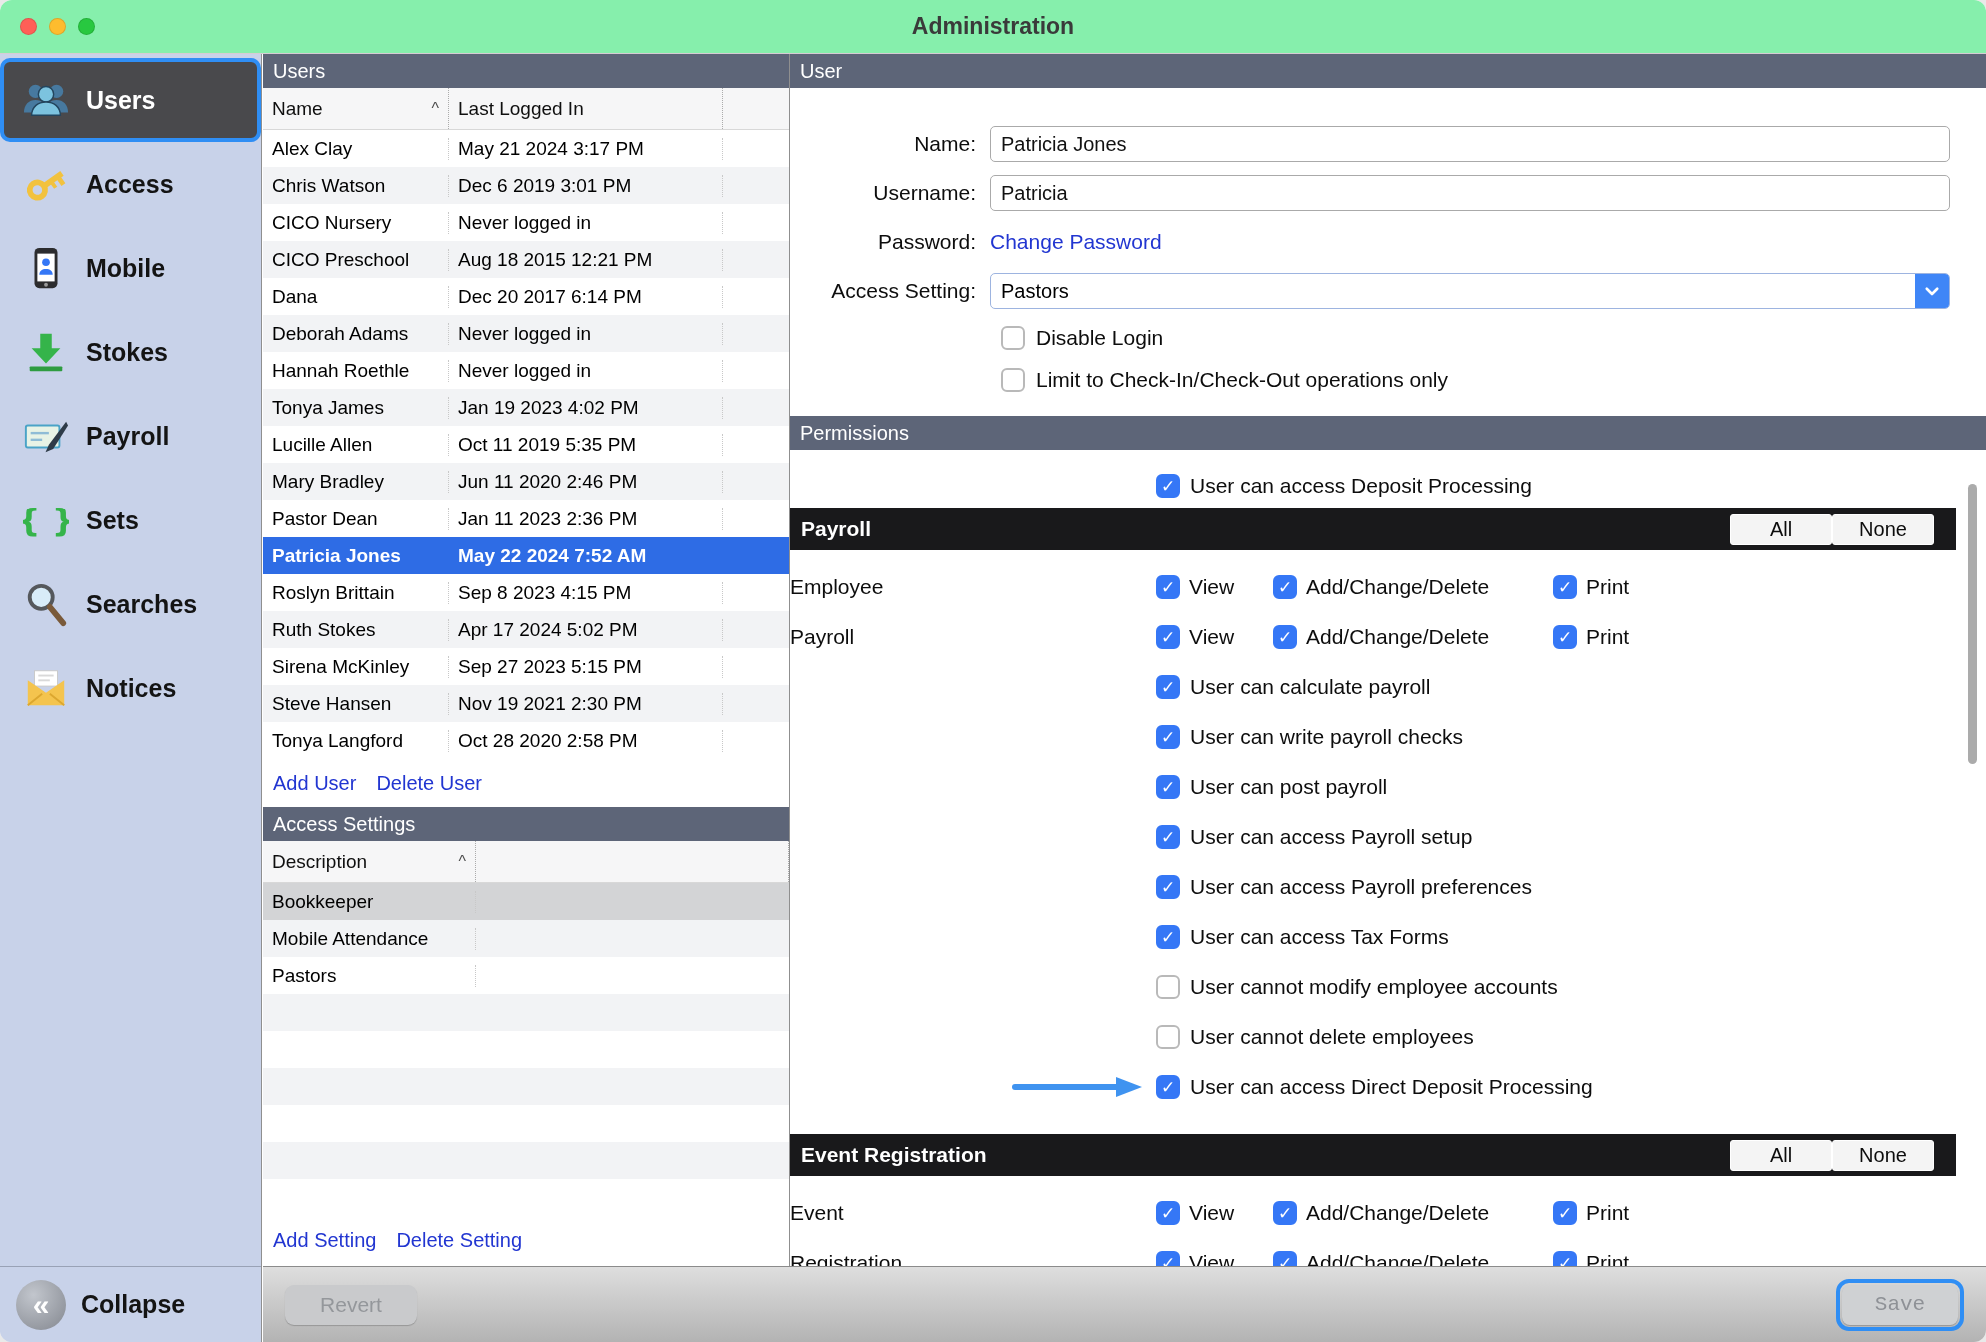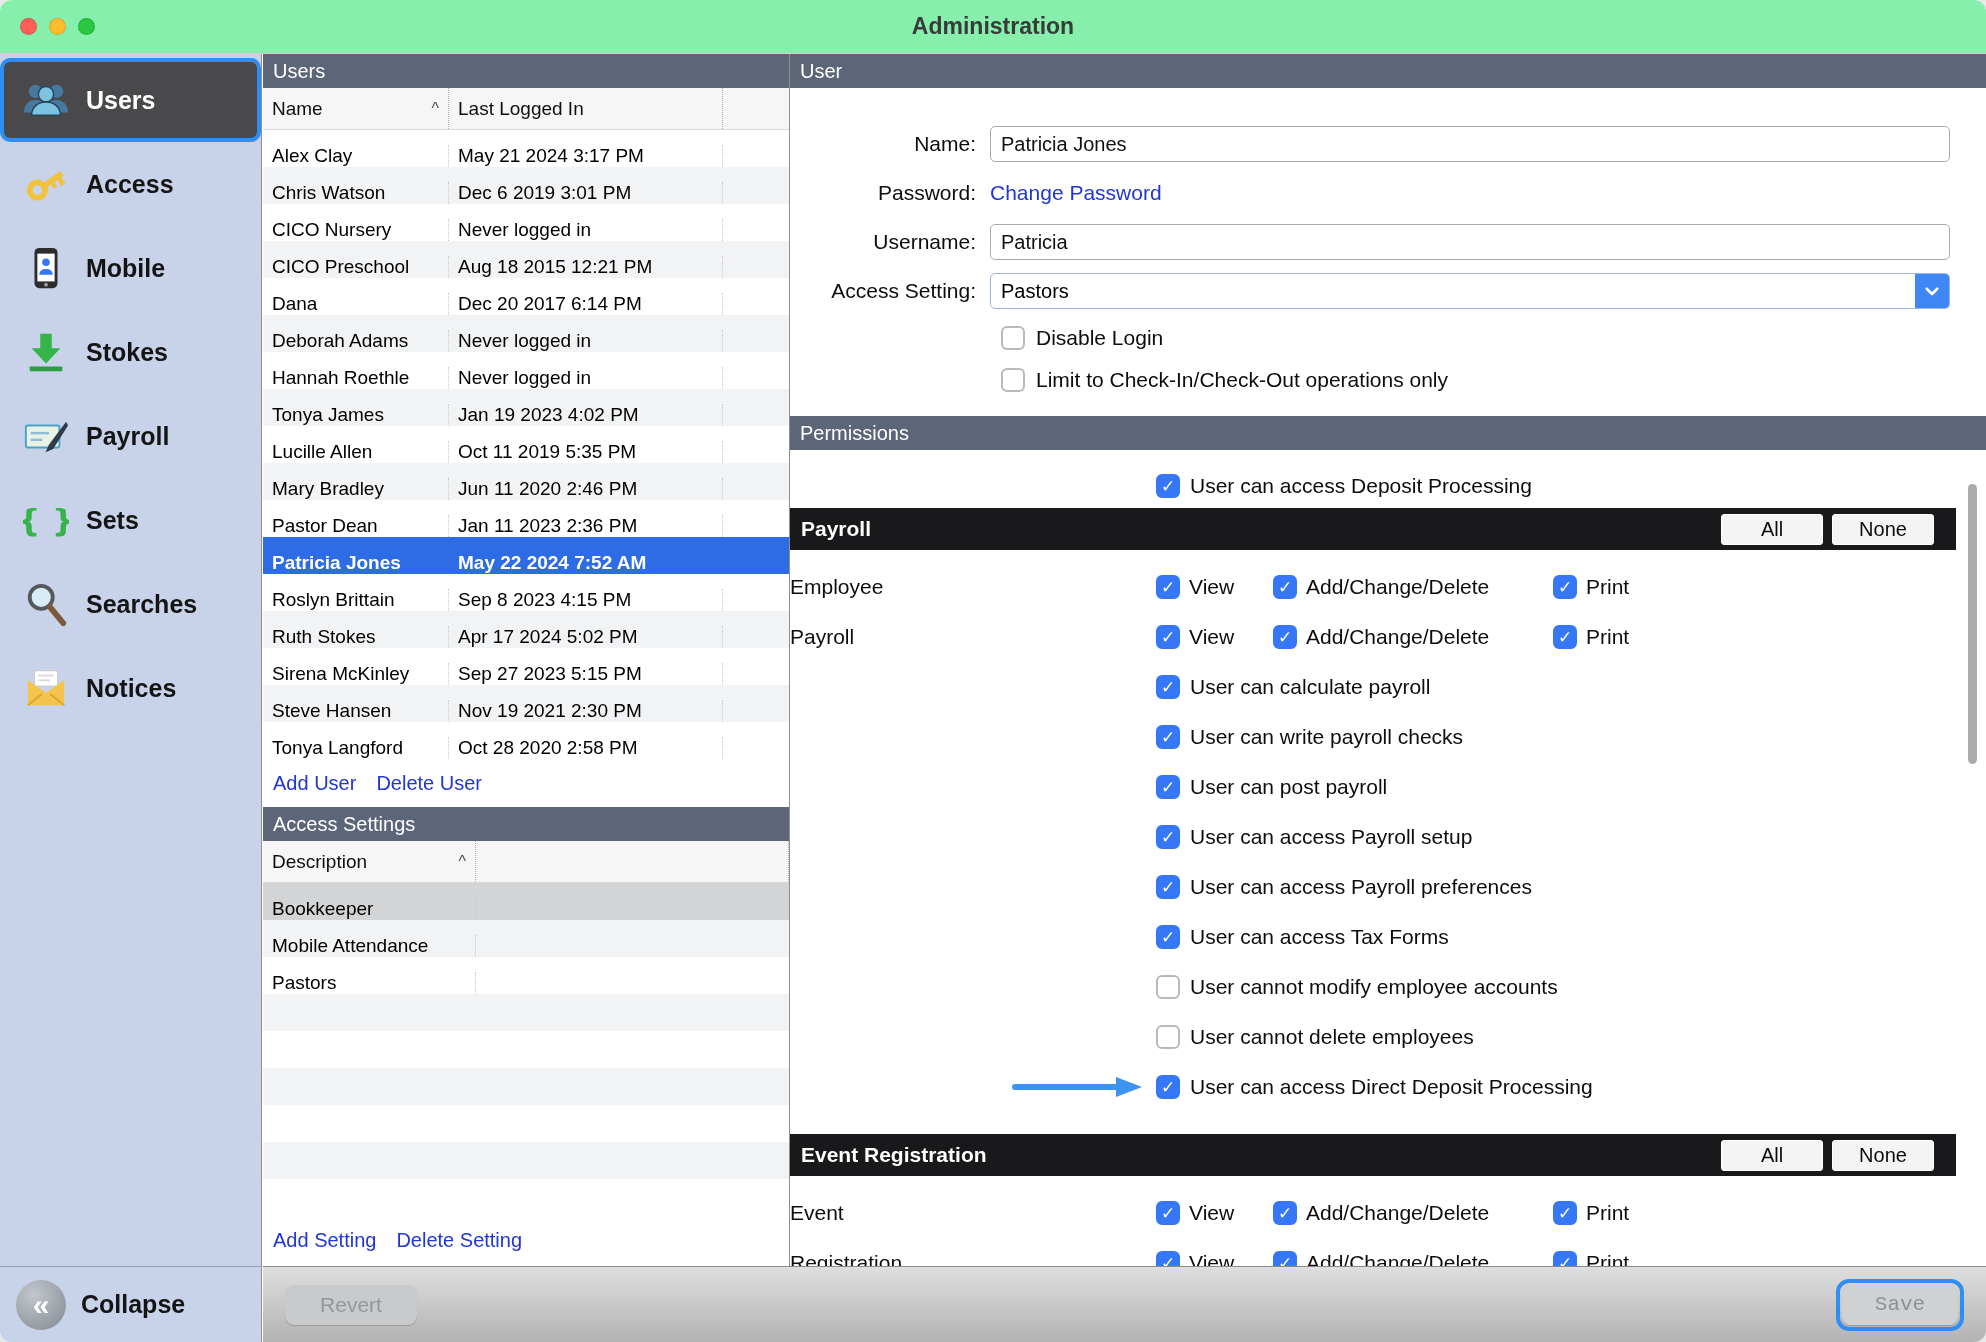--- a/index.html
+++ b/index.html
@@ -29,21 +29,21 @@
   
   .middle{position:absolute;left:263px;top:54px;width:526px;bottom:76px;background:#fff;overflow:hidden}
   .thead{height:42px;display:flex;align-items:stretch;background:#f6f6f7;border-bottom:1px solid #d8d8d8;font-size:19px;color:#0f0f0f}
   .hcell{display:flex;align-items:center}
   .col-name{width:186px;padding:0 9px;justify-content:space-between;border-right:1px dotted #ababab}
   .col-date{width:274px;padding-left:9px;border-right:1px dotted #ababab}
   .col-desc{width:213px;padding:0 9px;justify-content:space-between;border-right:1px dotted #ababab}
   .col-rest{flex:1;border-right:1px dotted #ababab}
   .col-gutter{flex:1}
   .sort{color:#4c4c4c;font-size:16px}
-  .trow{height:37px;display:flex;align-items:flex-end;font-size:19px;color:#000}
+  .trow{height:37px;display:flex;align-items:center;font-size:19px;color:#000}
   .trow:nth-child(even){background:#f2f3f5}
   .tc{display:flex;align-items:center;white-space:nowrap;overflow:hidden}
   .c-name{width:186px;padding-left:9px;border-right:1px dotted #c8c8c8}
   .c-date{width:274px;padding-left:9px;border-right:1px dotted #c8c8c8}
   .c-desc{width:213px;padding-left:9px;border-right:1px dotted #c8c8c8}
   .c-rest{flex:1;border-right:1px dotted #c8c8c8}
   .trow.selected{background:#2e6ce5;color:#fff;font-weight:700}
   .trow.selected .tc{border-right-color:transparent}
   .trow.gsel{background:#d3d4d6}
   .links{height:48px;display:flex;align-items:center;gap:20px;padding-left:10px;font-size:20px}
@@ -70,21 +70,21 @@
   .perm-row.deposit{height:44px;margin-top:14px}
   .plabel{flex:0 0 366px;text-align:left;padding-right:16px}
   .pcell{display:flex;align-items:center;gap:9px}
   .pcell.view{width:117px}
   .pcell.acd{width:280px}
   .pl2{margin-left:10px}
   .arrow{position:absolute;left:222px;top:50%;transform:translateY(-50%)}
 
   .blackbar{height:42px;background:#19191b;color:#fff;display:flex;align-items:center;padding:0 22px 0 11px;font-size:21px;font-weight:700}
   .blackbar.event{margin-top:22px}
-  .btns{margin-left:auto;display:flex;gap:9px}
+  .btns{margin-left:auto;display:flex;}
   .bn{height:31px;min-width:102px;padding:0 24px;background:#f4f4f4;border:1px solid #ffffff;border-radius:3px;font-size:20px;color:#0c0c0c;display:flex;align-items:center;justify-content:center;font-family:inherit;cursor:default}
   .scroll-thumb{position:absolute;right:9px;top:20px;width:9px;height:280px;background:#ababab;border-radius:5px}
 
   
   .bottombar{position:absolute;left:263px;right:0;bottom:0;height:76px;background:linear-gradient(#dedede,#b3b3b3);border-top:1px solid #8b8b8b;display:flex;align-items:center;padding:0 22px}
   .btn-revert{width:132px;height:40px;border-radius:9px;background:#c9cacc;color:#94979b;font-size:21px;border:none;box-shadow:0 1px 1px rgba(0,0,0,.2);font-family:inherit}
   .save-wrap{margin-left:auto;border:4px solid #2f8ef4;border-radius:13px;padding:2px}
   .btn-save{width:116px;height:40px;border-radius:8px;background:#cfd1d3;color:#8e9196;font-size:21px;border:none;box-shadow:0 1px 1px rgba(0,0,0,.2);font-family:Liberation Mono, monospace}
 </style>
 </head>
@@ -357,26 +357,26 @@
 
   <section class="right">
     <div class="panel-header">User</div>
 
     <div class="form">
       <div class="form-row">
         <label class="flabel">Name:</label>
         <input class="tinput" value="Patricia Jones" style="">
       </div>
       <div class="form-row">
+        <label class="flabel">Username:</label>
+        <input class="tinput" value="Patricia" style="">
+      </div>
+      <div class="form-row">
         <label class="flabel">Password:</label>
         <a class="link">Change Password</a>
-      </div>
-      <div class="form-row">
-        <label class="flabel">Username:</label>
-        <input class="tinput" value="Patricia" style="">
       </div>
       <div class="form-row">
         <label class="flabel">Access Setting:</label>
         <div class="dropdown">
           <span>Pastors</span>
           <span class="dd-btn">
             <svg width="18" height="18" viewBox="0 0 24 24">
                 <path d="M5 9l7 7 7-7" stroke="#fff" stroke-width="3.5" fill="none" stroke-linecap="round" stroke-linejoin="round"></path>
               </svg>
           </span>

